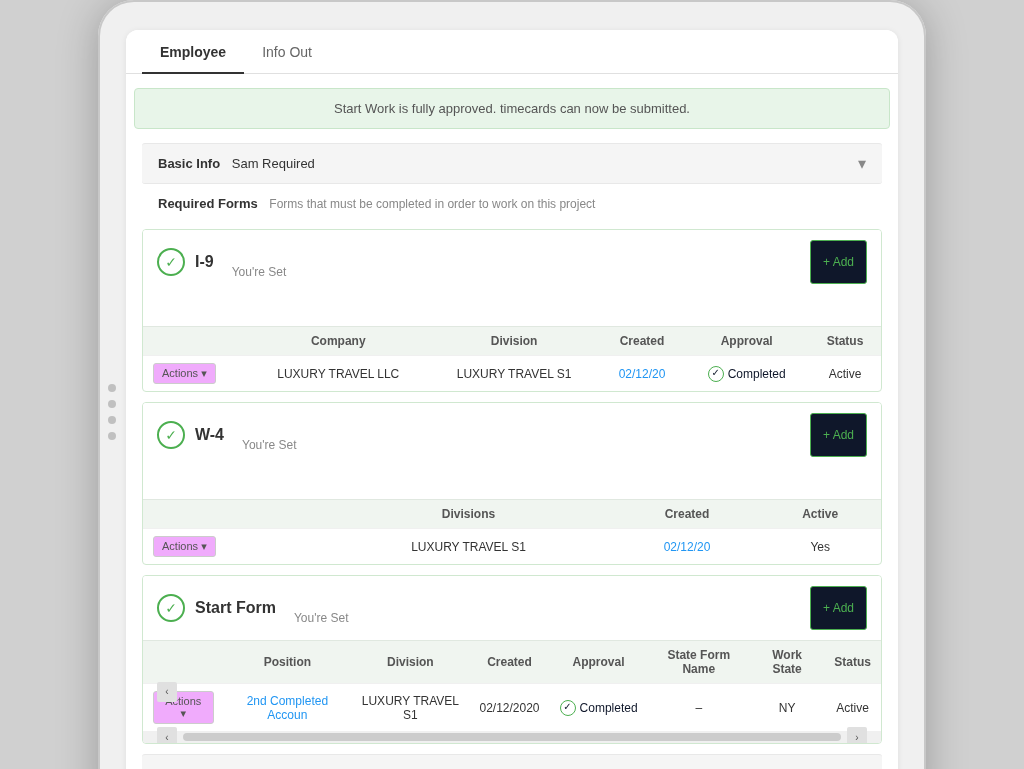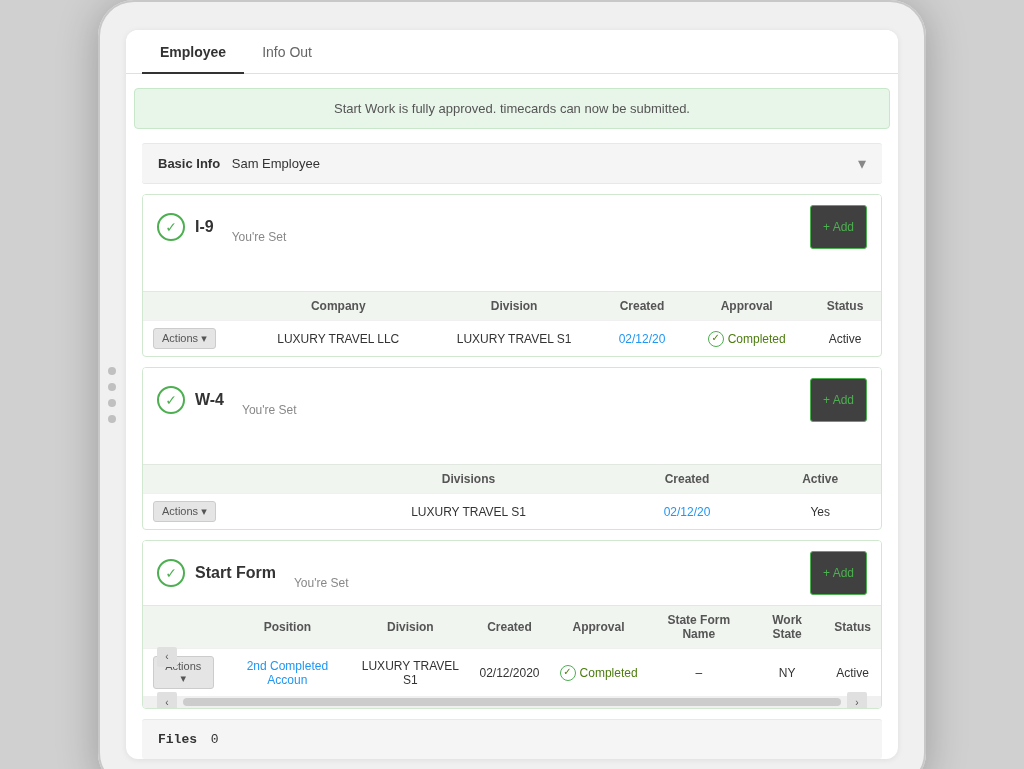--- a/index.html
+++ b/index.html
@@ -153,21 +153,21 @@
     }
     .you-are-set {
       font-size: 12px;
       color: #888;
       margin-left: 8px;
       margin-top: 20px;
     }
     .add-btn {
       padding: 14px 12px;
       border: 1px solid #4caf50;
-      background: #404040;
+      background: #0f172a;
       color: #4caf50;
       border-radius: 3px;
       font-size: 12px;
       cursor: pointer;
     }
     
     .form-table {
       width: 100%;
       border-collapse: collapse;
       font-size: 12px;
@@ -187,34 +187,34 @@
       color: #333;
       border-top: 1px solid #f0f0f0;
     }
     .form-table td:first-child {
       text-align: left;
     }
     .form-table th:first-child {
       text-align: left;
     }
     .actions-btn {
-      background: #e5e5e5;
+      background: #f0abfc;
       border: 1px solid #ccc;
       border-radius: 3px;
       padding: 3px 8px;
       font-size: 11px;
       cursor: pointer;
       color: #555;
     }
     .link-date {
       color: #2196f3;
       text-decoration: none;
     }
     .completed-badge {
-      color: #4d7c0f;
+      color: #0f172a;
       display: flex;
       align-items: center;
       justify-content: center;
       gap: 4px;
       text-align: center;
     }
     .completed-badge::before {
       content: '✓';
       display: inline-block;
       width: 14px;
@@ -328,25 +328,29 @@
       <div class="tab">Info Out</div>
     </div>
 
     <div class="banner">
       <span>Start Work is fully approved. timecards can now be submitted.</span>
     </div>
 
     <div class="basic-info-bar">
       <div>
         <span class="basic-info-label">Basic Info</span>
-        <span class="basic-info-name">Sam Employee</span>
+        <span class="basic-info-name">Sam Required</span>
       </div>
       <span class="chevron-down">▾</span>
     </div>
 
+    <div class="required-forms-header">
+      <span class="required-forms-title">Required Forms</span>
+      <span class="required-forms-subtitle">Forms that must be completed in order to work on this project</span>
+    </div>
 
     <div class="form-section">
       <div class="form-section-header">
         <div class="form-section-left">
           <div class="check-circle">✓</div>
           <span class="form-name">I-9</span>
           <span class="you-are-set">You're Set</span>
         </div>
         <button class="add-btn">+ Add</button>
       </div>

